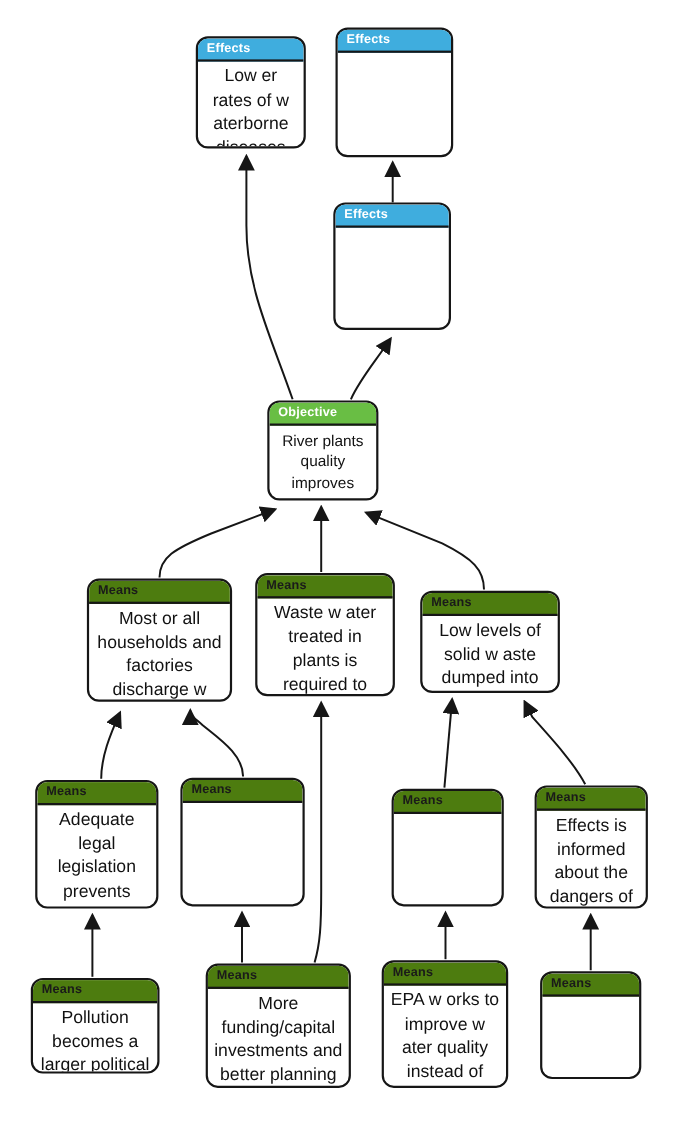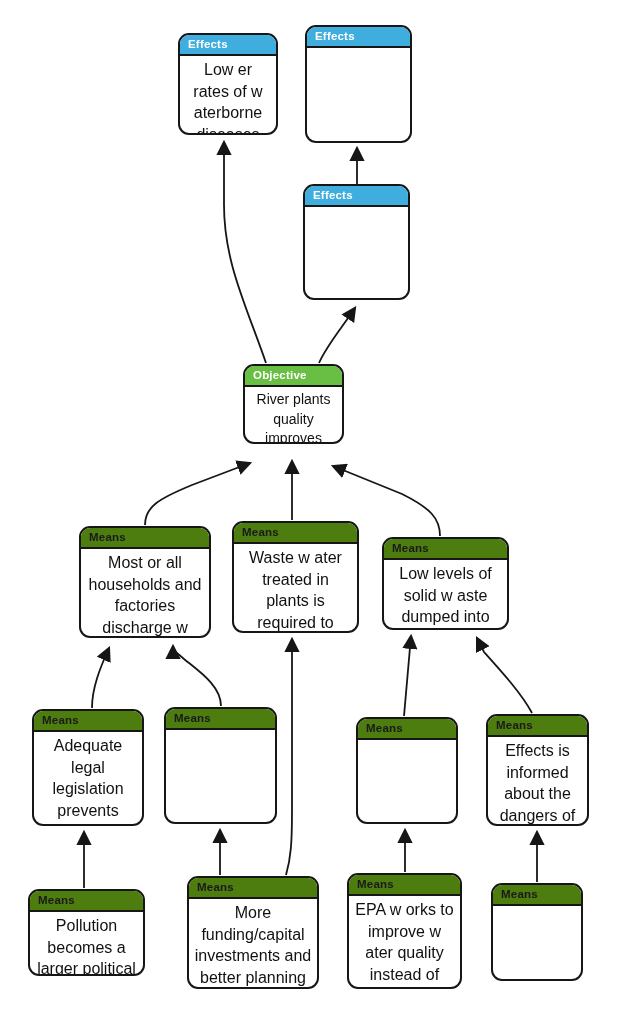--- a/index.html
+++ b/index.html
@@ -82,21 +82,21 @@
   </div>
 
   <div class="node effects" style="left:305px;top:25px;width:107px;height:118px">
     <div class="hdr">Effects</div>
   </div>
 
   <div class="node effects" style="left:303px;top:184px;width:107px;height:116px">
     <div class="hdr">Effects</div>
   </div>
 
-  <div class="node objective fs-lg" style="left:243px;top:364px;width:101px;height:80px">
+  <div class="node objective fs-lg" style="left:243px;top:364px;width:101px;height:91px">
     <div class="hdr">Objective</div>
     <div class="body">River plants quality improves</div>
   </div>
 
   <div class="node means" style="left:79px;top:526px;width:132px;height:112px">
     <div class="hdr">Means</div>
     <div class="body">Most or all households and factories discharge w astew ater into treatement plants</div>
   </div>
 
   <div class="node means" style="left:232px;top:521px;width:127px;height:112px">

